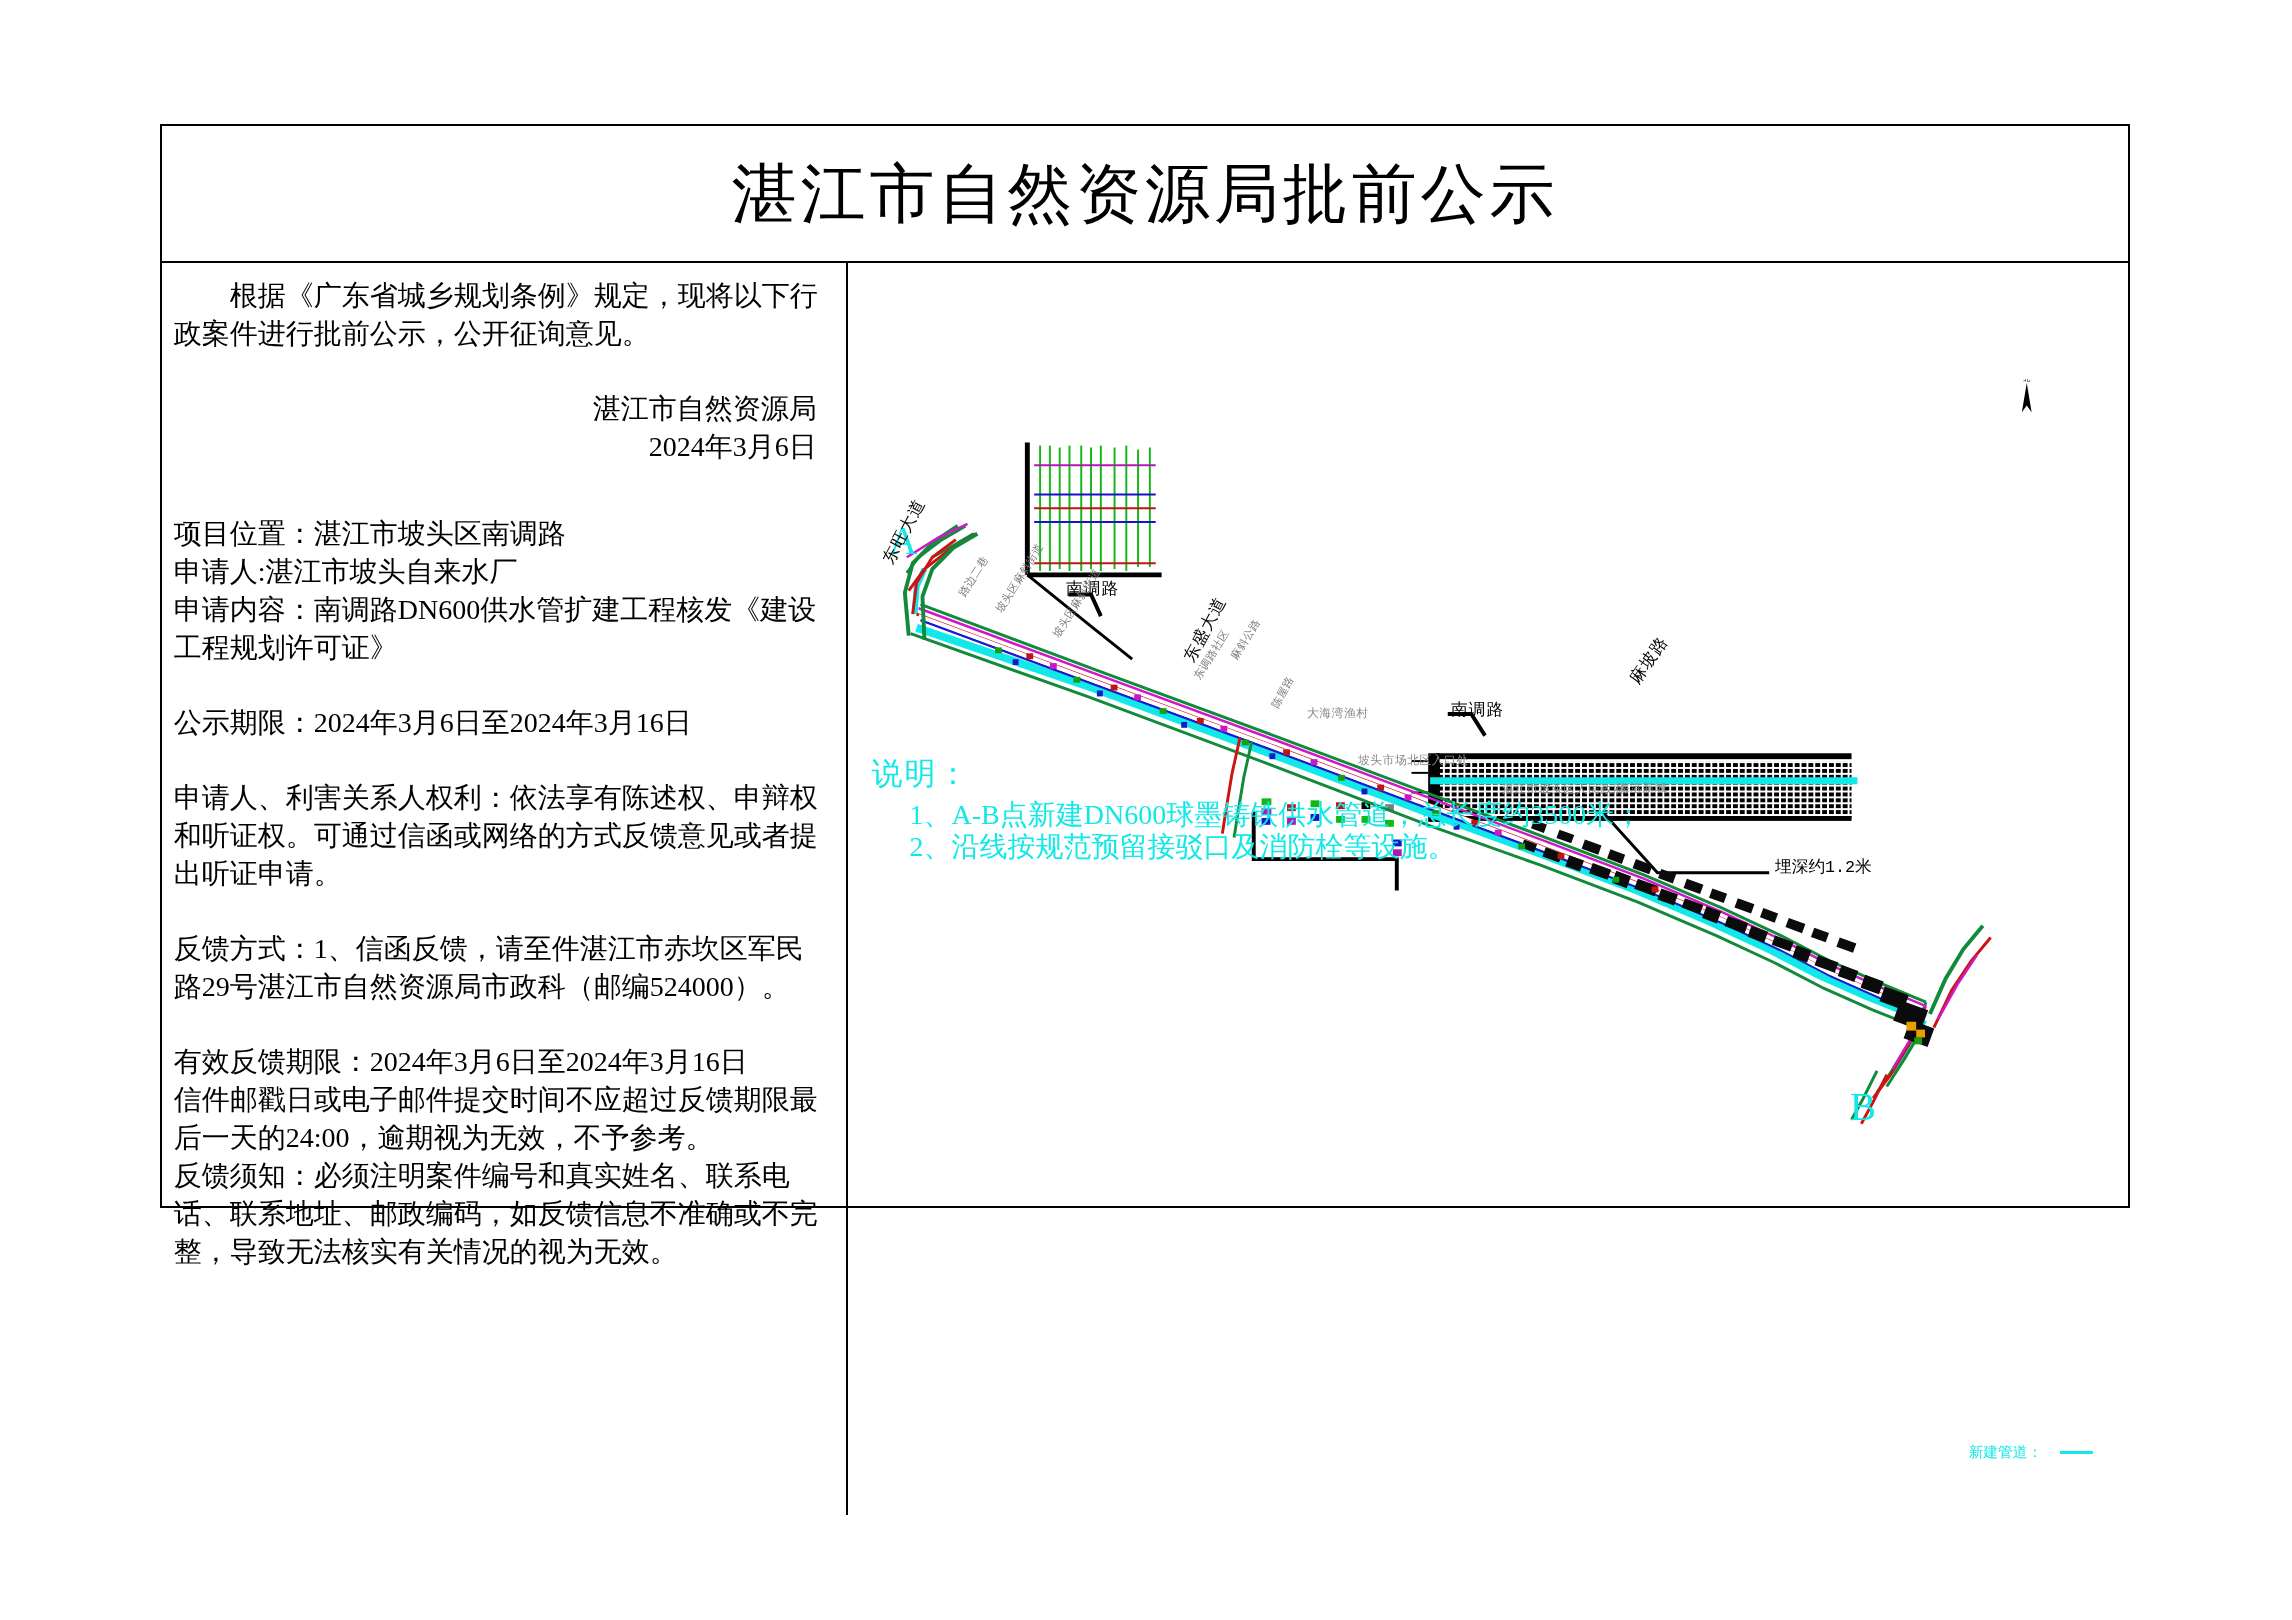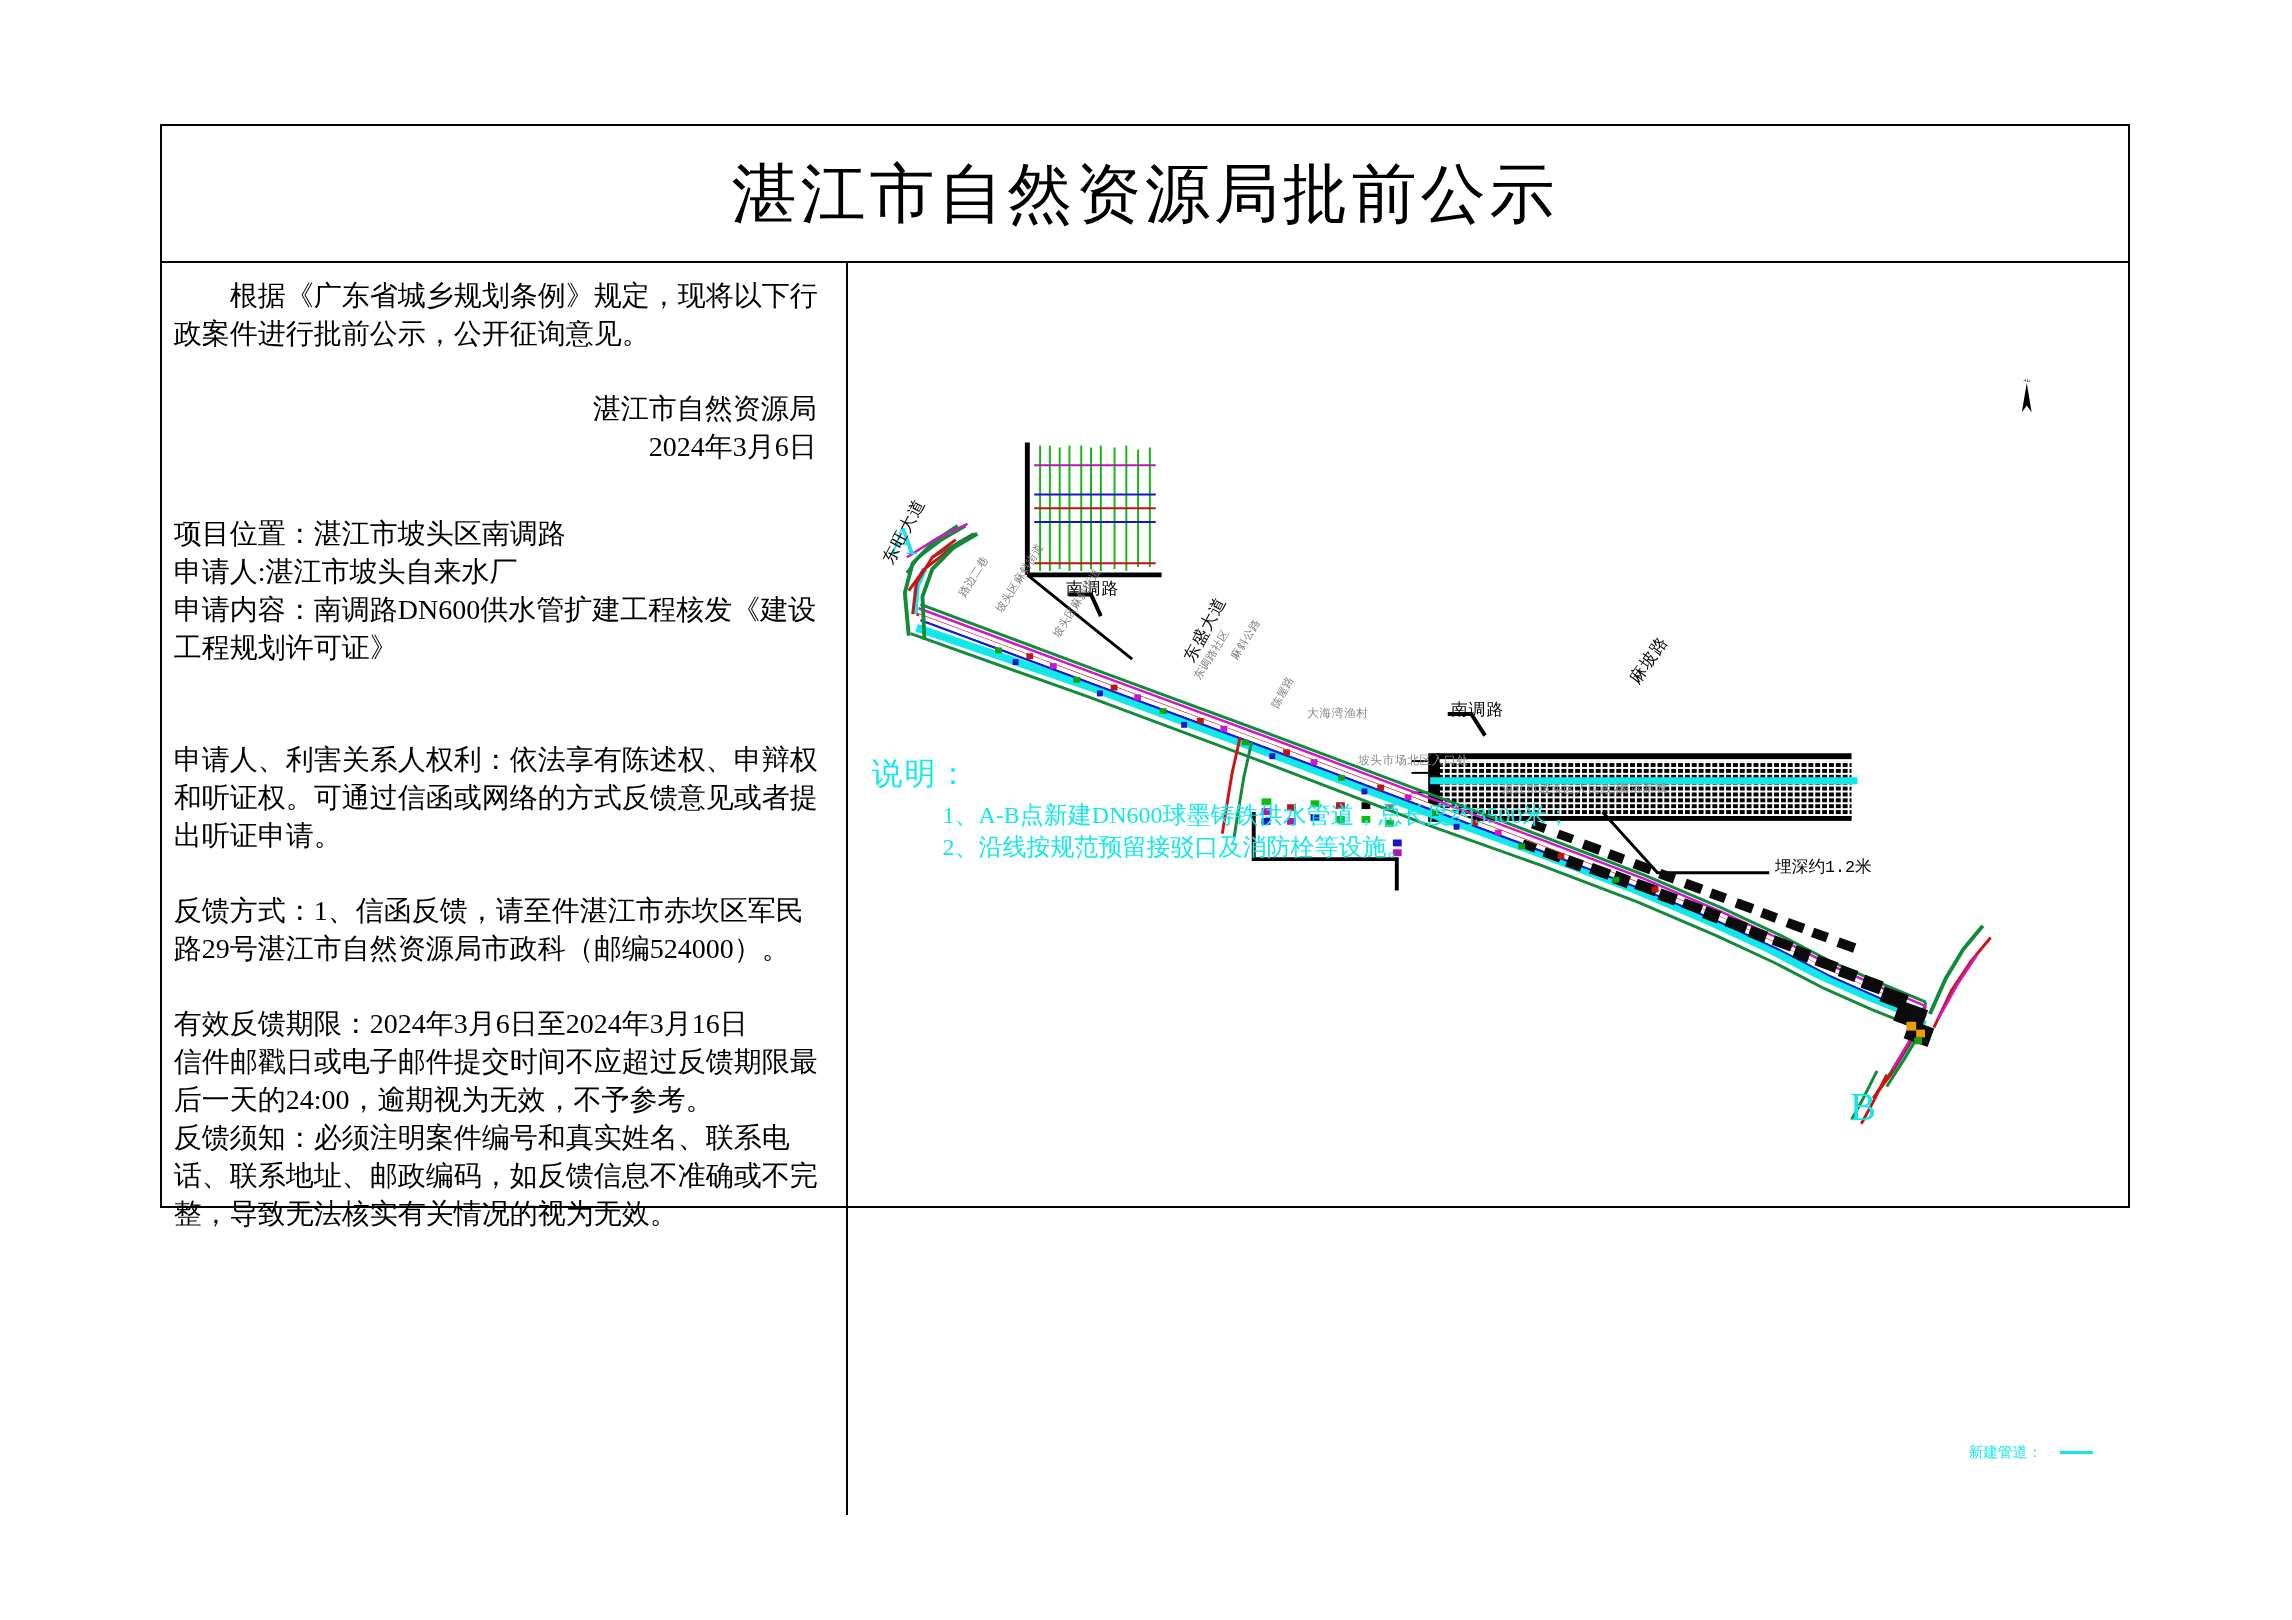--- a/index.html
+++ b/index.html
@@ -124,23 +124,23 @@
     left: 23.5px;
     top: 490px;
     color: #12e8e8;
     font-family: "Liberation Serif", "DejaVu Serif", serif;
   }
   .legend-title {
     font-size: 31px;
     letter-spacing: 2px;
   }
   .legend-body {
-    font-size: 24px;
+    font-size: 28px;
     line-height: 32px;
-    margin-left: 71px;
+    margin-left: 38px;
     margin-top: 3.9px;
     white-space: pre-line;
   }
 
   .depth-note {
     position: absolute;
     font-size: 16.7px;
     color: #000;
     font-family: Liberation Mono, monospace;
     white-space: nowrap;
@@ -195,20 +195,21 @@
       <div class="txt right-align">2024年3月6日</div>
 
       <div class="gap-lg"></div>
 
       <div class="txt">项目位置：湛江市坡头区南调路</div>
       <div class="txt">申请人:湛江市坡头自来水厂</div>
       <div class="txt">申请内容：南调路DN600供水管扩建工程核发《建设工程规划许可证》</div>
 
       <div class="gap-md"></div>
 
+      <div class="txt">公示期限：2024年3月6日至2024年3月16日</div>
 
       <div class="gap-md"></div>
 
       <div class="txt">申请人、利害关系人权利：依法享有陈述权、申辩权和听证权。可通过信函或网络的方式反馈意见或者提出听证申请。</div>
 
       <div class="gap-md"></div>
 
       <div class="txt">反馈方式：1、信函反馈，请至件湛江市赤坎区军民路29号湛江市自然资源局市政科（邮编524000）。</div>
 
       <div class="gap-md"></div>

